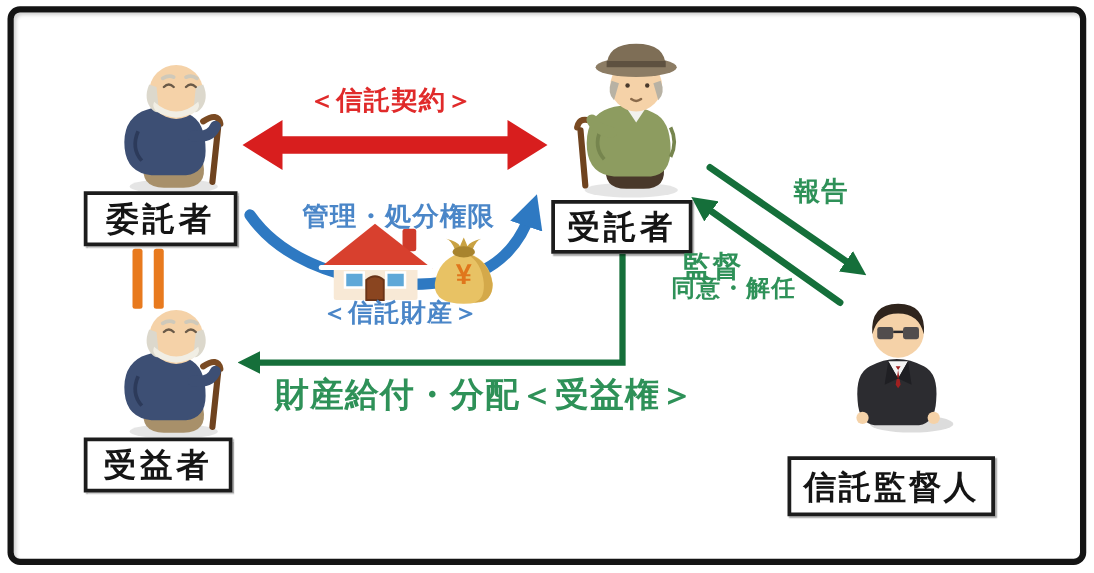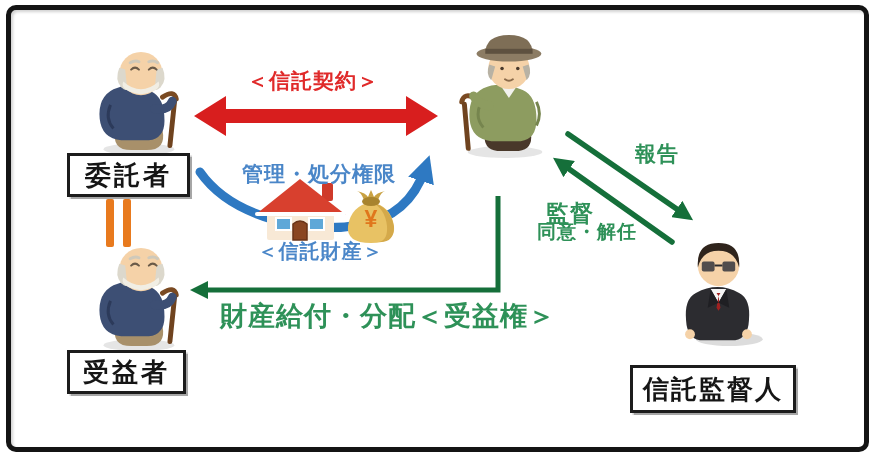--- a/index.html
+++ b/index.html
@@ -142,20 +142,23 @@
     <path d="M20 10 q-3 -8 -7 -9 q9 2 11 6 q2 -5 3 -7 q1 2 3 7 q2 -4 11 -6 q-4 1 -7 9 z" fill="#c9a243"></path>
     <path d="M27 12 q-20 4 -23 24 q-2 17 23 17 q25 0 23 -17 q-3 -20 -23 -24 z" fill="#e8c264"></path>
     <path d="M27 12 q14 6 16 24 q1 14 -8 16 q15 1 15 -15 q-3 -20 -23 -25 z" fill="#d4a94a"></path>
     <ellipse cx="27" cy="11.5" rx="9" ry="4.5" fill="#a8842e"></ellipse>
   </svg>
   <div class="lbl" style="left:344px;top:206px;width:54px;font-size:23px;font-weight:700;color:#e0761c;">¥</div>
 
   <div class="namebox" style="left:67px;top:153px;width:117px;height:38px;">
     <span>委託者</span>
   </div>
+  <div class="namebox" style="left:441px;top:160px;width:107px;height:37px;">
+    <span>受託者</span>
+  </div>
   <div class="namebox" style="left:67px;top:350px;width:113px;height:38px;">
     <span>受益者</span>
   </div>
   <div class="namebox" style="left:630px;top:365px;width:160px;height:42px;letter-spacing:2px;">
     <span>信託監督人</span>
   </div>
 
   <div class="lbl red-t" style="left:218px;top:69px;width:190px;">＜信託契約＞</div>
   <div class="lbl blue-t" style="left:233px;top:146px;width:172px;margin-top:16px;">管理・処分権限</div>
   <div class="lbl blue-t" style="left:248px;top:240px;width:145px;font-size:20px;">＜信託財産＞</div>

